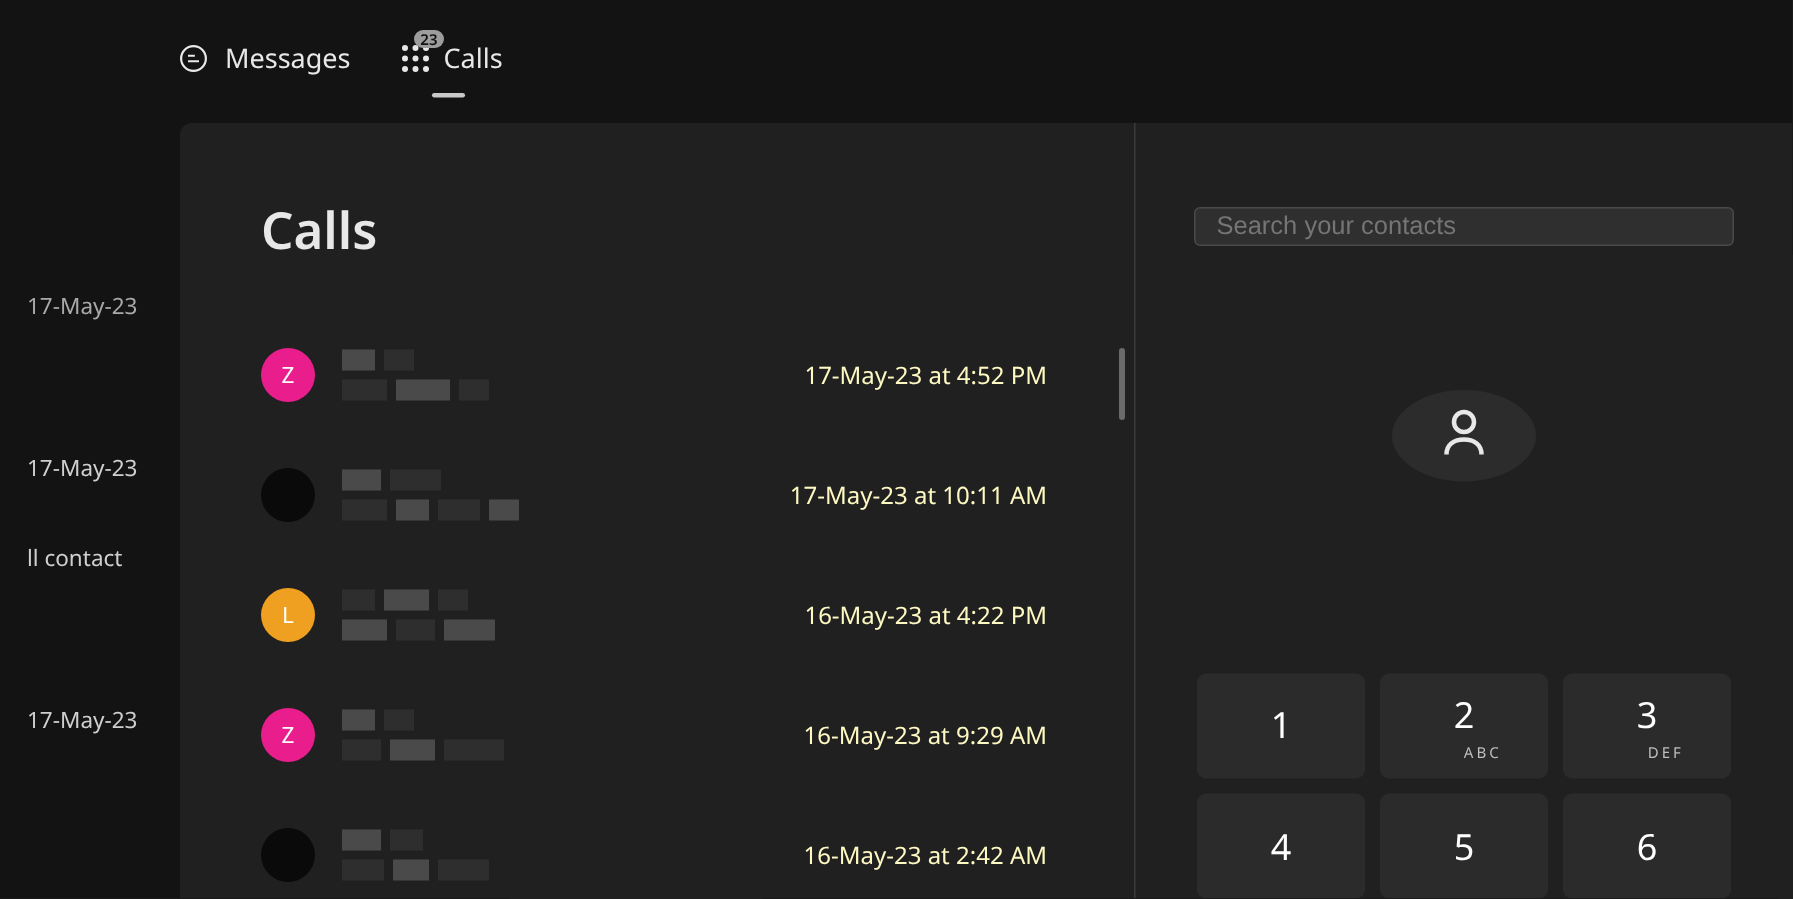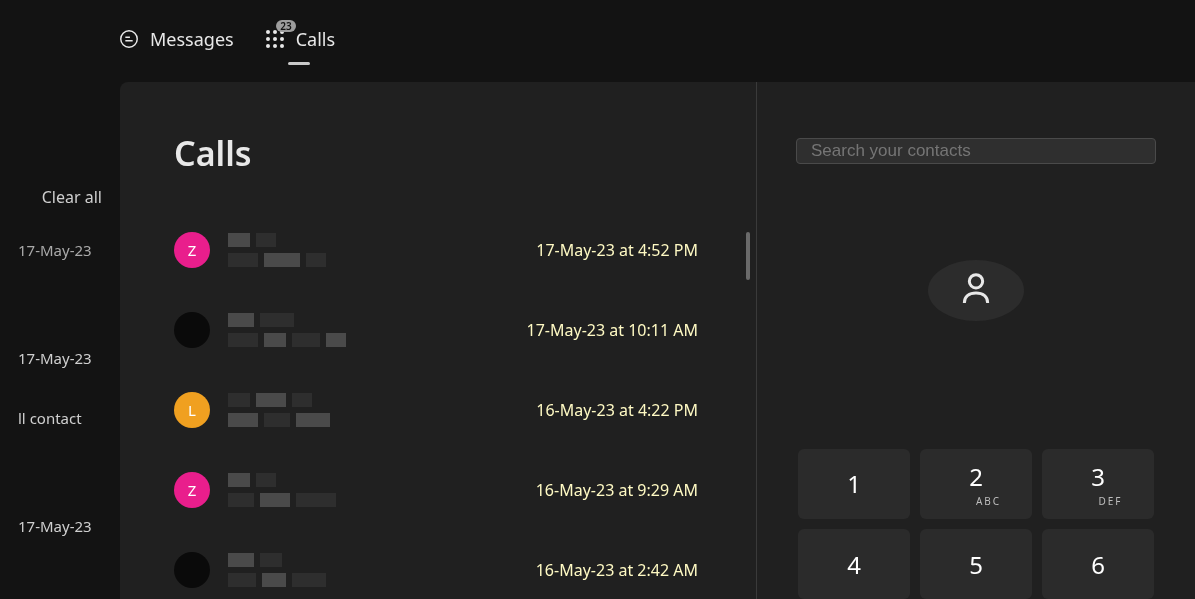--- a/index.html
+++ b/index.html
@@ -21,21 +21,21 @@
   }
   .tab {
     display: flex;
     align-items: center;
     gap: 10px;
     font-size: 18px;
     color: #e8e8e8;
     cursor: pointer;
     position: relative;
   }
-  .tab-icon { width: 22px; height: 22px; display: inline-flex; align-items: center; justify-content: center; }
+  .tab-icon { width: 22px; height: 22px; display: inline-flex; align-items: center; justify-content: flex-end; }
   .tab-icon svg { width: 22px; height: 22px; stroke: #e8e8e8; fill: none; stroke-width: 1.6; }
   .dialpad-icon { position: relative; display: grid; grid-template-columns: repeat(3,4px); grid-template-rows: repeat(3,4px); gap: 3px; }
   .dialpad-icon span { width: 4px; height: 4px; background: #e8e8e8; border-radius: 50%; }
   .badge {
     position: absolute; top: -8px; right: -10px;
     background: #9d9d9d; color: #111;
     border-radius: 10px; font-size: 10px; font-weight: 600;
     padding: 1px 4px; line-height: 1;
   }
   .tab.active::after {
@@ -157,21 +157,20 @@
       </span>
       <span class="badge">23</span>
     </span>
     <span>Calls</span>
   </div>
 </div>
 
 <div class="body">
 
   <div class="leftcol">
-    <div class="clear">Clear all</div>
     <div class="item dim">17-May-23</div>
     <div class="spacer"></div>
     <div class="item">17-May-23</div>
     <div class="item">ll contact</div>
     <div class="spacer"></div>
     <div class="item">17-May-23</div>
   </div>
 
   <div class="panel">
 

